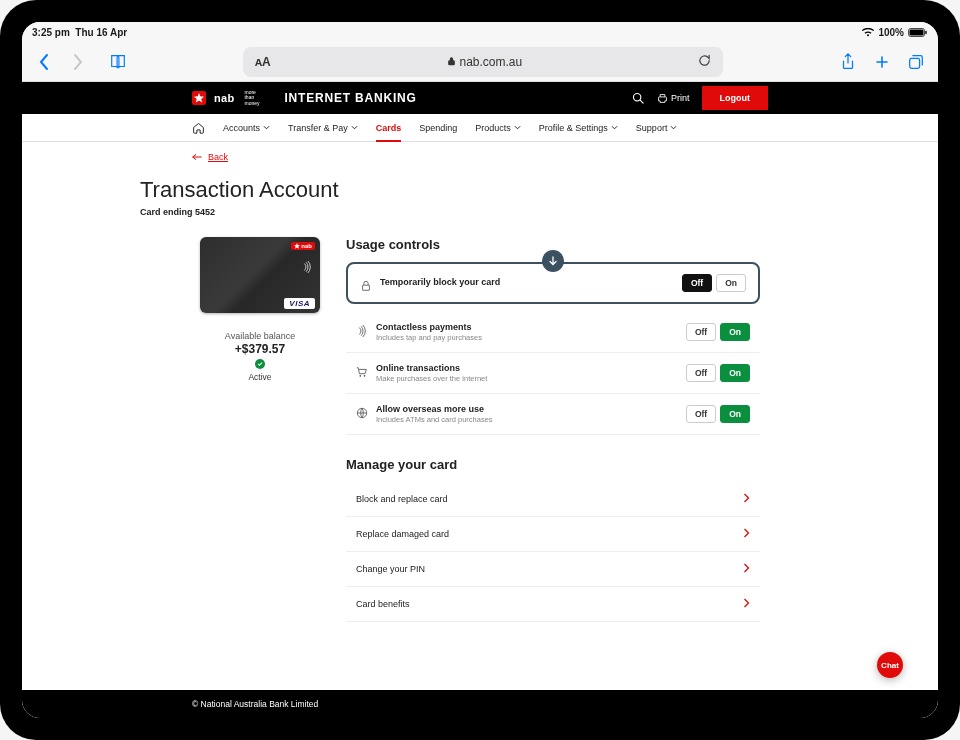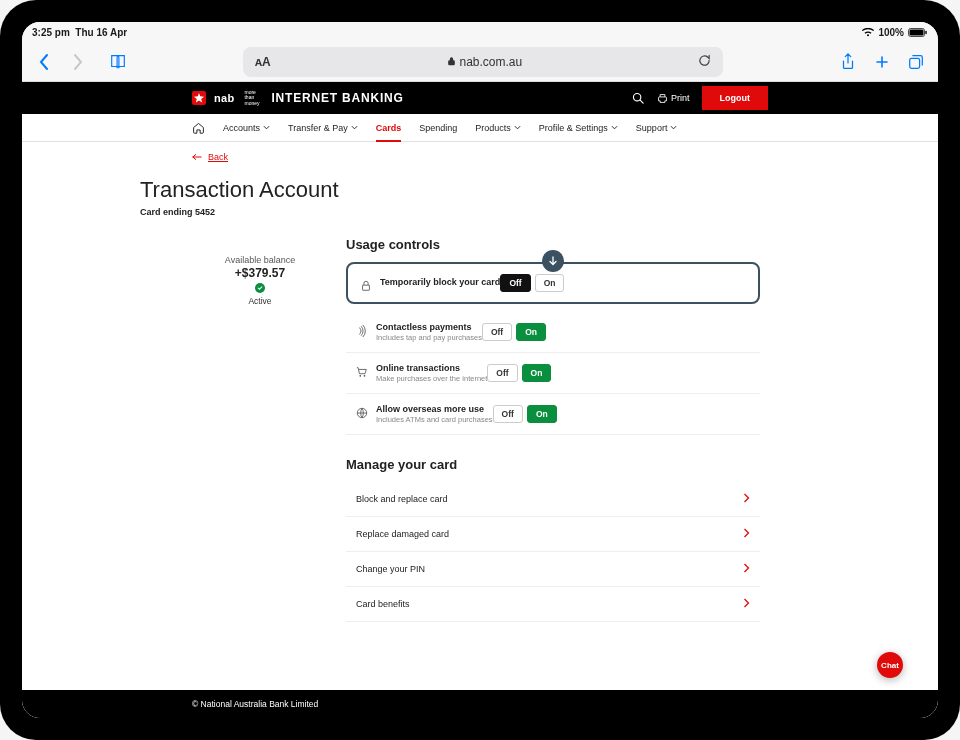--- a/index.html
+++ b/index.html
@@ -52,21 +52,21 @@
   padding: 0 170px 0 170px; justify-content: space-between;
 }
 .nab-left { display: flex; align-items: center; gap: 8px; }
 .nab-star {
   width: 14px; height: 14px; background: #e10a0a; border-radius: 2px;
   position: relative; display:flex; align-items:center; justify-content:center;
 }
 .nab-star svg { display:block; }
 .nab-brand { color: #fff; font-weight: 700; font-size: 11px; letter-spacing: .3px; }
 .nab-tag { color: #fff; font-size: 5px; line-height: 1.1; margin-left: 2px; }
-.nab-ib { color: #fff; font-size: 12px; font-weight: 700; letter-spacing: .8px; margin-left: 4px; font-family: Arial Black, Arial, sans-serif; }
+.nab-ib { color: #fff; font-size: 12px; font-weight: 700; letter-spacing: .8px; margin-left: 17px; font-family: Arial Black, Arial, sans-serif; }
 .nab-right { display: flex; align-items: center; gap: 12px; }
 .nab-icon { color: #fff; width: 14px; height: 14px; display:flex; align-items:center; justify-content:center;}
 .nab-print { color: #fff; font-size: 9px; display: flex; align-items: center; gap: 3px; }
 .nab-logout { background: #e10a0a; color: #fff; font-size: 9px; font-weight: 600; padding: 7px 18px; border: none; }
 
 
 .nav-bar {
   background: #fff; border-bottom: 1px solid #e0e0e0; height: 28px;
   display: flex; align-items: stretch; padding: 0 170px; gap: 18px;
 }
@@ -116,21 +116,21 @@
 .avail-label { font-size: 9px; color: #555; margin-top: 18px; }
 .avail-amount { font-size: 12px; font-weight: 700; color: #222; margin-top: 1px; }
 .status-pill { font-size: 8.5px; color: #333; margin-top: 3px; display: flex; align-items: center; gap: 3px; flex-direction: column; }
 .status-check { width: 10px; height: 10px; background: #0a8f3e; border-radius: 50%; display: inline-flex; align-items: center; justify-content: center; }
 .status-check svg { display:block; }
 
 
 .section-title { font-size: 13px; font-weight: 700; color: #222; margin-bottom: 10px; }
 
 .toggle-row {
-  display: flex; align-items: center; 
+  display: flex; align-items: center; justify-content: space-between;
   border-bottom: 1px solid #eee; padding: 10px 10px;
 }
 .toggle-row.highlighted {
   border: 2.5px solid #3b5160; border-radius: 8px; padding: 10px 12px;
   position: relative; margin-bottom: 8px;
 }
 .highlight-bubble {
   position: absolute; top: -14px; left: 50%; transform: translateX(-50%);
   width: 22px; height: 22px; border-radius: 50%; background: #3b5160;
   display: flex; align-items: center; justify-content: center; color: #fff;
@@ -334,20 +334,34 @@
         </a>
       </div>
 
       <div class="content">
         <div class="inner">
           <div class="page-title">Transaction Account</div>
           <div class="card-ending">Card ending 5452</div>
 
           <div class="two-col">
             <div class="left-col">
+              <div class="card-visual">
+                <span class="card-nab-badge">
+                  <svg width="6" height="6" viewBox="0 0 10 10" style="display:inline">
+                      <path d="M5 0l1.2 3.3L10 3.8 7.2 6l1 3.5L5 7.6 1.8 9.5l1-3.5L0 3.8l3.8-.5L5 0z" fill="#fff"></path>
+                    </svg>
+                  <span>nab</span>
+                </span>
+                <span class="card-contactless">
+                  <svg width="10" height="12" viewBox="0 0 10 14">
+                      <path d="M2 3a6 6 0 010 8M4 1.5a8 8 0 010 11M6 0a10 10 0 010 14" fill="none" stroke="currentColor" stroke-width="1"></path>
+                    </svg>
+                </span>
+                <span class="card-visa">VISA</span>
+              </div>
               <div class="avail-label">Available balance</div>
               <div class="avail-amount">+$379.57</div>
               <div class="status-pill">
                 <span class="status-check">
                   <svg width="6" height="6" viewBox="0 0 8 8">
                       <path d="M1.5 4l1.7 1.7L6.5 2.5" fill="none" stroke="#fff" stroke-width="1.4" stroke-linecap="round"></path>
                     </svg>
                 </span>
                 <span>Active</span>
               </div>

